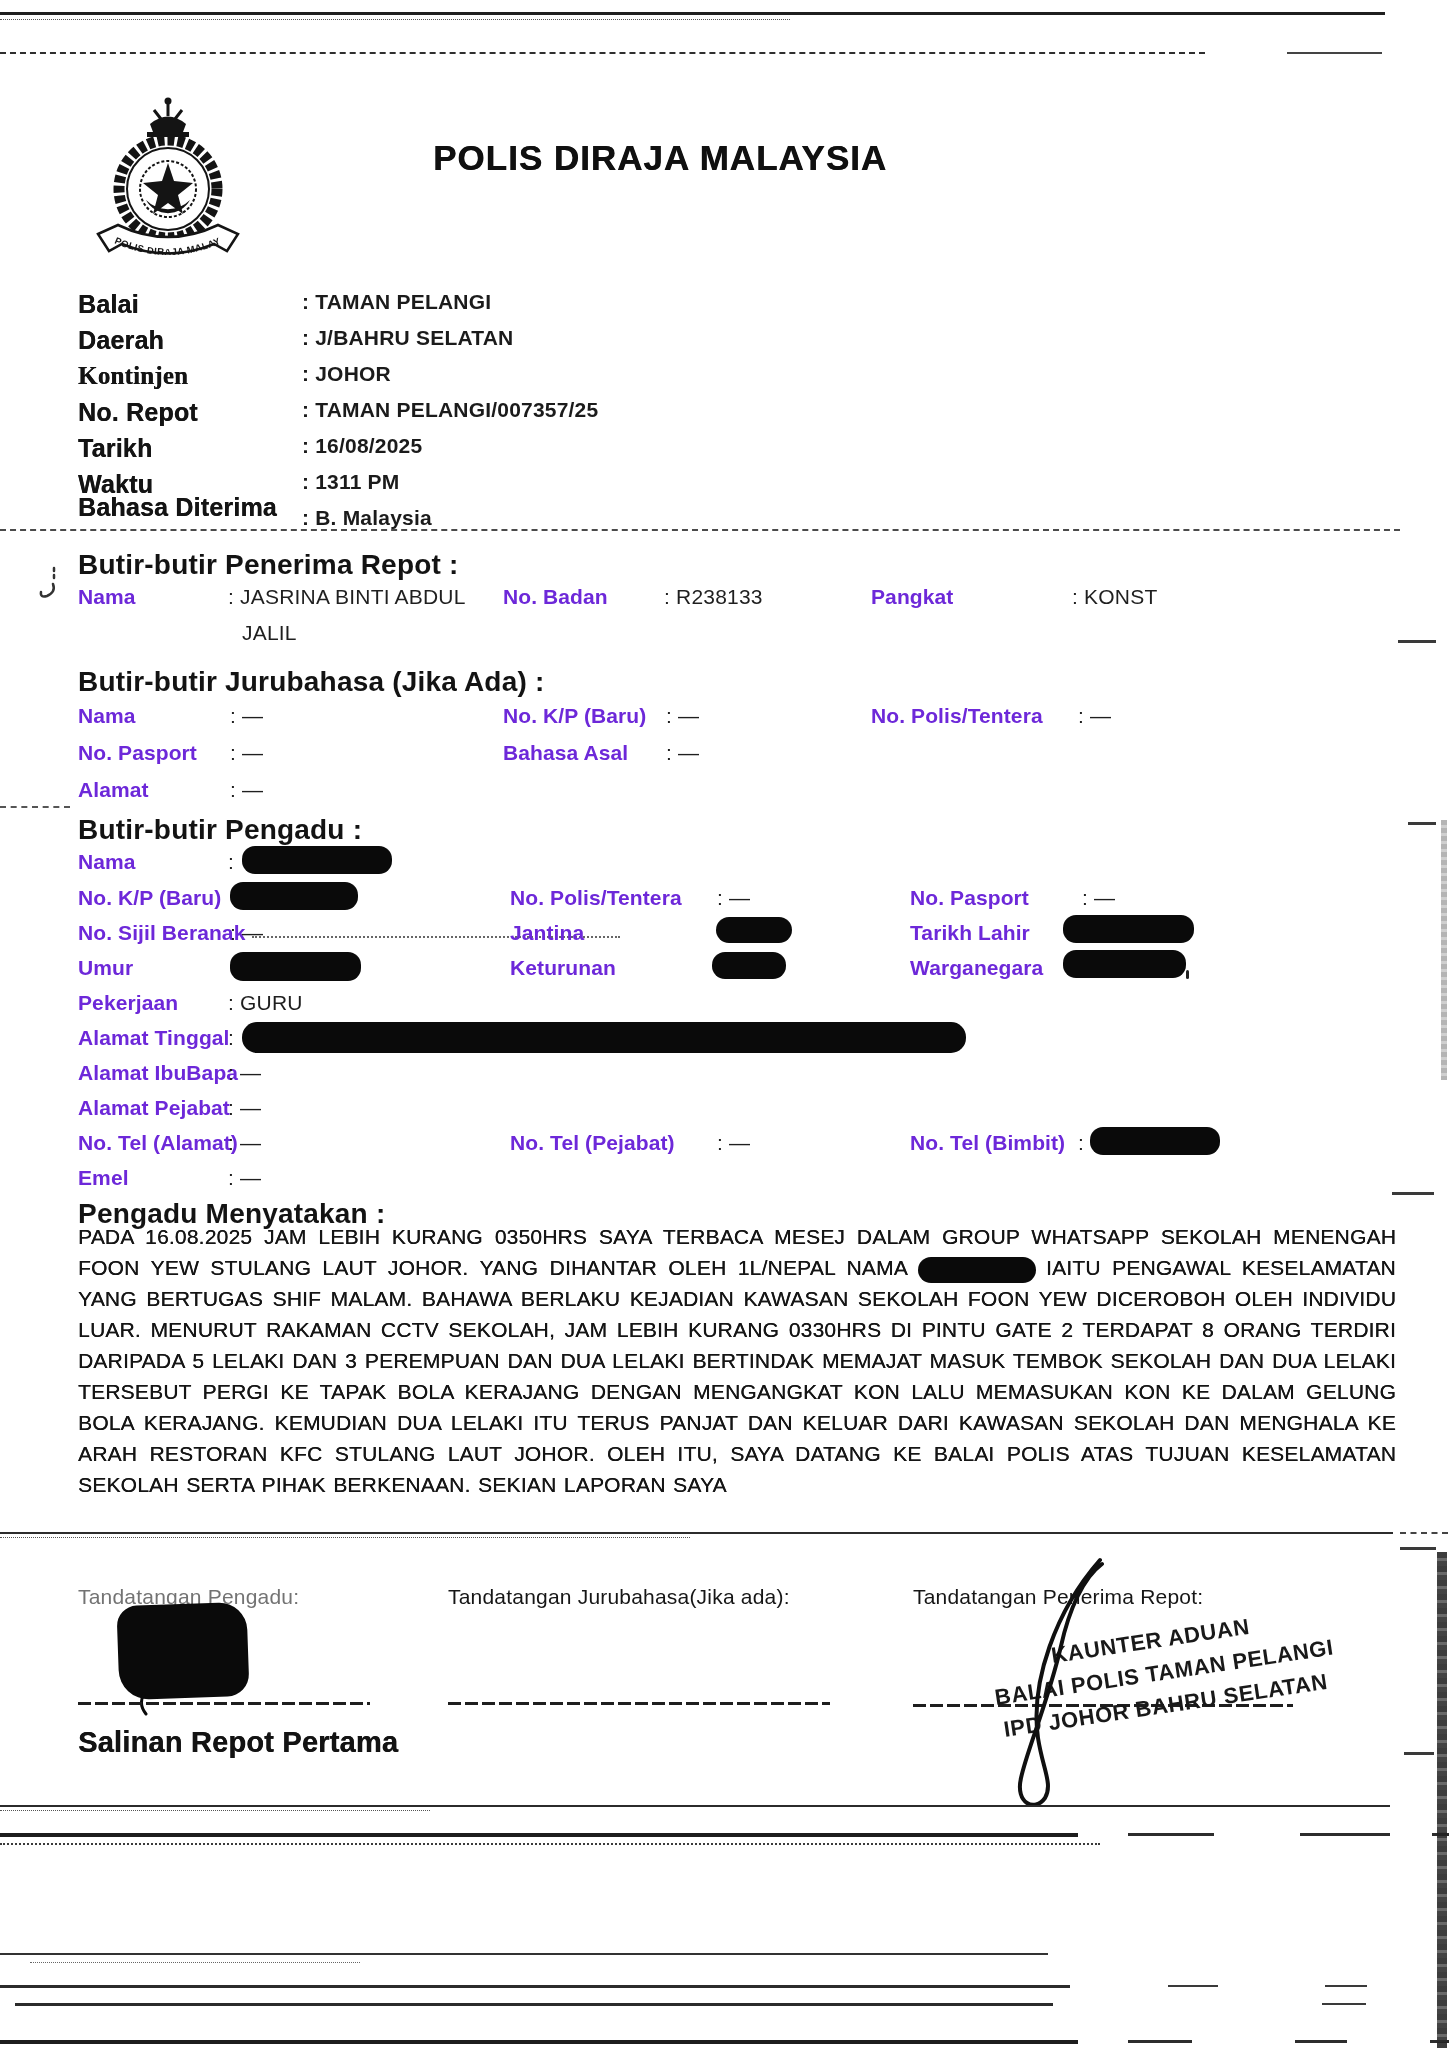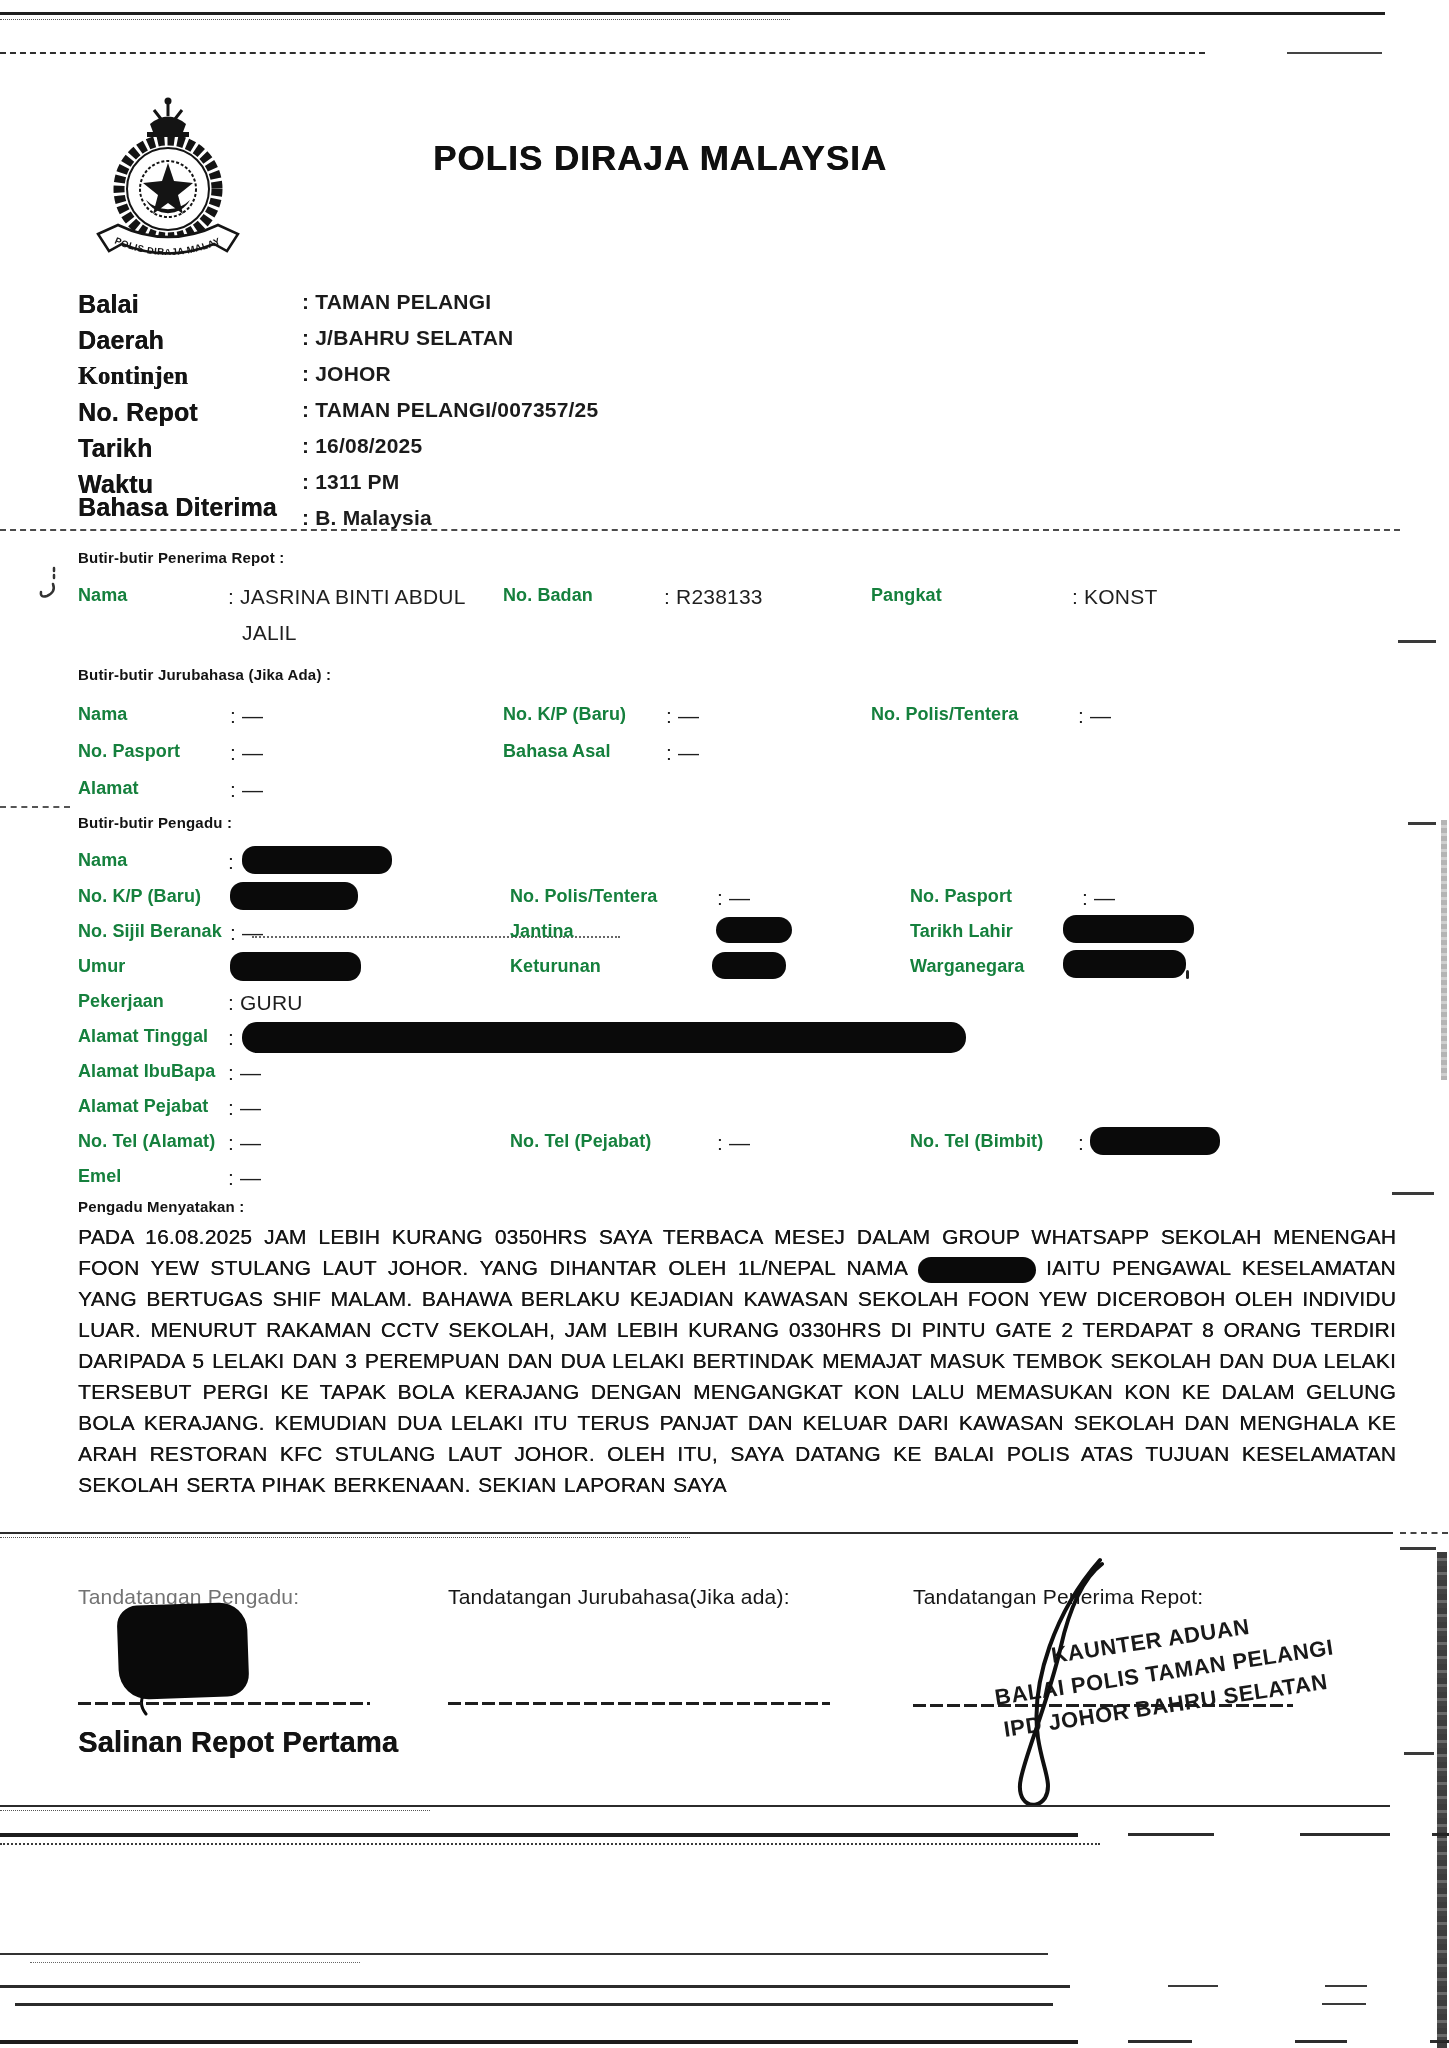--- a/index.html
+++ b/index.html
@@ -1,23 +1,23 @@
 <!DOCTYPE html>
 <html><head>
 <meta charset="utf-8">
 <style>
   html,body{margin:0;padding:0;background:#e8e8e8;}
   #page{position:relative;width:1449px;height:2048px;background:#ffffff;overflow:hidden;
         font-family:"Liberation Sans", sans-serif;color:#1a1a1a;}
   .abs{position:absolute;}
   .hlbl{position:absolute;font-weight:700;font-size:25px;color:#141414;white-space:nowrap;letter-spacing:.2px;text-shadow:.3px 0 0 currentColor;}
   .hval{position:absolute;font-weight:700;font-size:21px;color:#1b1b1b;white-space:nowrap;letter-spacing:.2px;}
-  .lbl{position:absolute;font-weight:700;font-size:18px;color:#15803d;white-space:nowrap;letter-spacing:.1px;}
+  .lbl{position:absolute;font-weight:700;font-size:21px;color:#6d28d9;white-space:nowrap;letter-spacing:.1px;}
   .val{position:absolute;font-weight:400;font-size:21px;color:#1f1f1f;white-space:nowrap;letter-spacing:.2px;}
-  .heading{position:absolute;font-weight:700;font-size:15px;color:#131313;white-space:nowrap;letter-spacing:.2px;}
+  .heading{position:absolute;font-weight:700;font-size:28px;color:#131313;white-space:nowrap;letter-spacing:.2px;}
   .redact{position:absolute;background:#0a0a0a;border-radius:13px;}
   .ln{position:absolute;}
   .title{position:absolute;left:320px;width:680px;text-align:center;font-weight:700;color:#101010;
          letter-spacing:1px;text-shadow:.5px 0 0 currentColor;}
   .sigline{position:absolute;height:3px;background:repeating-linear-gradient(90deg,#1e1e1e 0 13px,transparent 13px 17px);}
   .stamp{position:absolute;left:995px;top:1648px;transform:rotate(-8.5deg);transform-origin:0 50%;
          font-weight:700;font-size:22px;line-height:33px;color:#191919;letter-spacing:.6px;white-space:nowrap;}
   .stamp .s1{margin-left:62px;}
   .stamp .s3{margin-left:4px;}
   #statement{position:absolute;left:78px;top:1221px;width:1318px;font-size:21px;line-height:31px;

